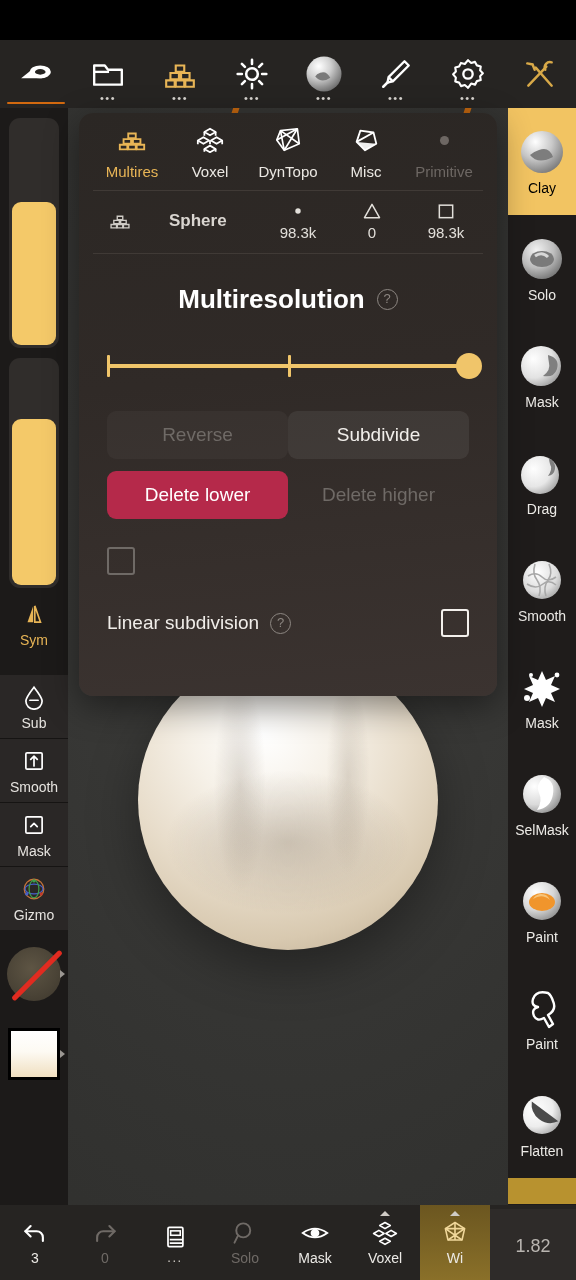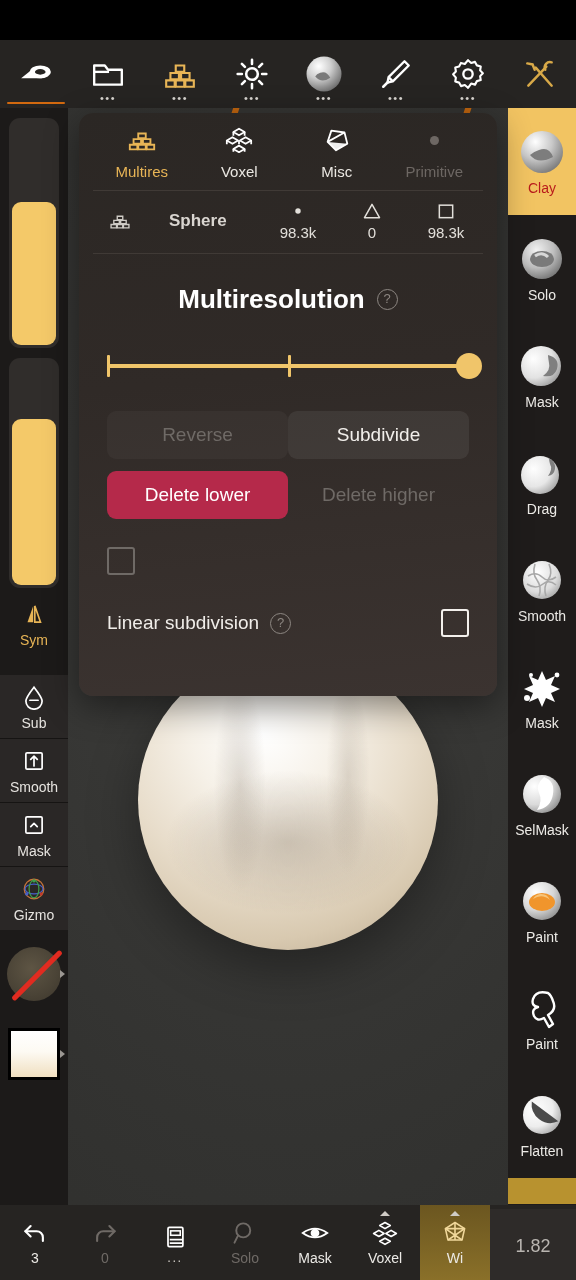--- a/index.html
+++ b/index.html
@@ -140,21 +140,21 @@
     z-index: 30; overflow: hidden;
   }
   .brush {
     width: 68px; height: 107px;
     display: flex; flex-direction: column;
     align-items: center; justify-content: center;
   }
   .brush.selected { background: #f2c462; }
   .brush .bicon { width: 48px; height: 48px; margin-bottom: 4px; }
   .brush .blbl { font-size: 14px; color: #eceae6; white-space: nowrap; }
-  .brush.selected .blbl { color: #b91c1c; }
+  .brush.selected .blbl { color: #000000; }
   .brush-partial { height: 26px; background: #b8922f; }
 
   
   #panel {
     position: absolute; left: 79px; top: 113px;
     width: 418px; height: 583px;
     background: linear-gradient(175deg, #2b2724 0%, #302a27 45%, #3b3330 100%);
     border-radius: 14px;
     z-index: 50;
     box-shadow: 0 10px 34px rgba(0,0,0,.45);
@@ -620,20 +620,29 @@
             <path d="M16 4 l6 3.5 -6 3.5 -6-3.5 z"></path>
             <path d="M9 13 l6 3.5 -6 3.5 -6-3.5 z"></path>
             <path d="M23 13 l6 3.5 -6 3.5 -6-3.5 z"></path>
             <path d="M16 22 l6 3.5 -6 3.5 -6-3.5 z"></path>
             <path d="M10 7.5 v4 M22 7.5 v4 M3 16.5 v4 M16 16.5 v4 M29 16.5 v4 M10 25.5 v3 M22 25.5 v3"></path>
           </g>
         </svg>
         <div class="plbl">Voxel</div>
       </div>
 
+      <div class="ptab">
+        <svg viewBox="0 0 32 32">
+          <g fill="none" stroke="#ffffff" stroke-width="1.8" stroke-linejoin="round">
+            <path d="M8 6 L26 4 L28 20 L12 27 L4 16 Z"></path>
+            <path d="M8 6 L12 27 M26 4 L12 27 M4 16 L26 4 M8 6 L28 20"></path>
+          </g>
+        </svg>
+        <div class="plbl">DynTopo</div>
+      </div>
 
       <div class="ptab">
         <svg viewBox="0 0 32 32">
           <path d="M10 6 L24 8 L27 20 L15 27 L6 18 Z" fill="none" stroke="#ffffff" stroke-width="1.9" stroke-linejoin="round"></path>
           <path d="M6 18 L24 8" fill="none" stroke="#ffffff" stroke-width="1.9"></path>
           <path d="M6 18 L15 27 L27 20 Z" fill="#ffffff" opacity="0.92"></path>
         </svg>
         <div class="plbl">Misc</div>
       </div>
 

